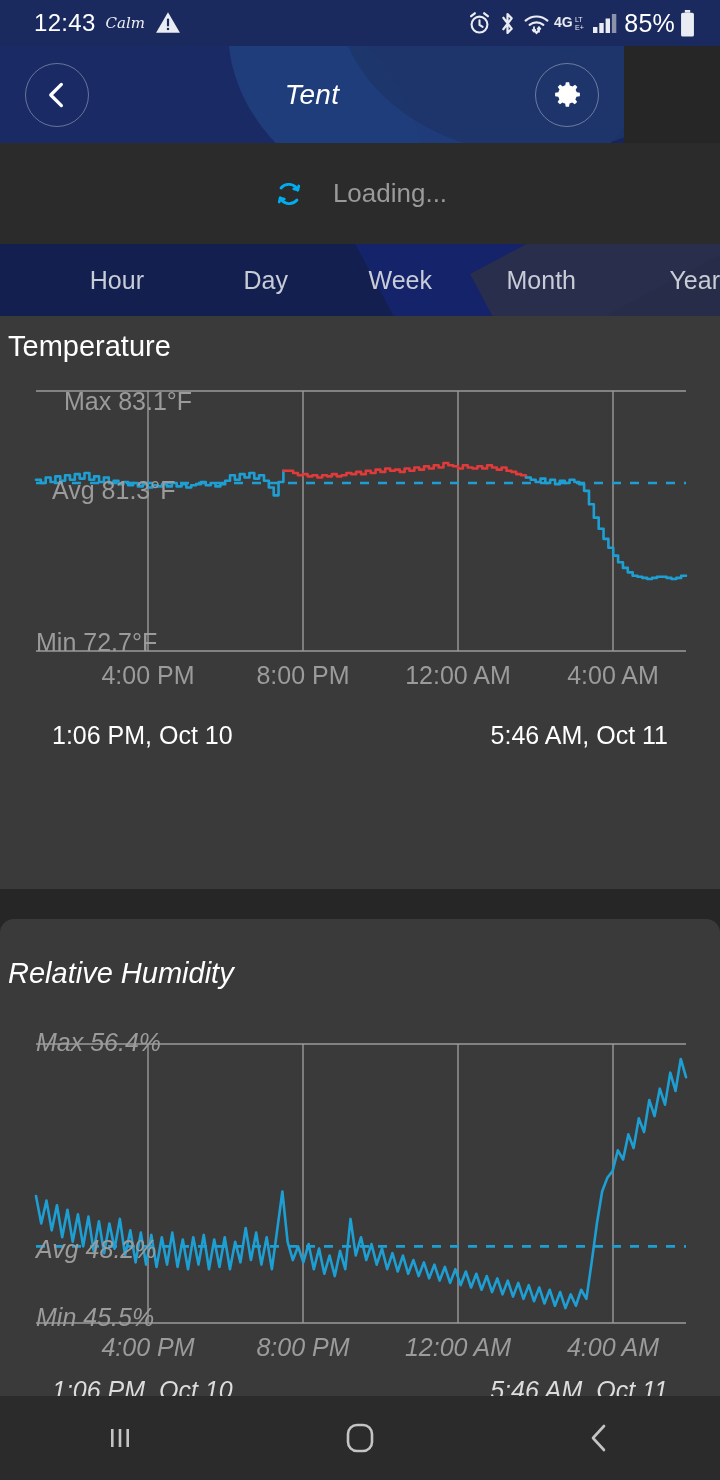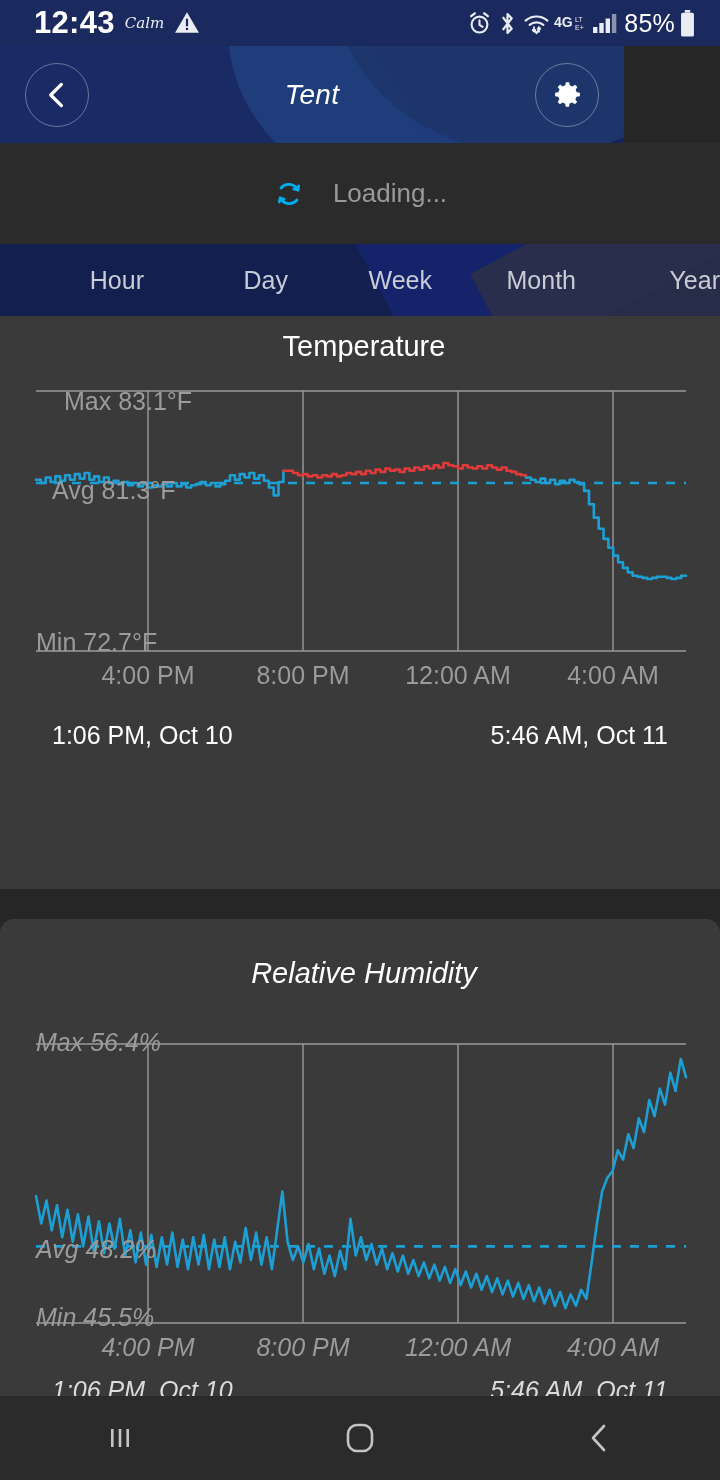--- a/index.html
+++ b/index.html
@@ -14,21 +14,21 @@
   
   .statusbar {
     position: absolute; top: 0; left: 0;
     width: 720px; height: 46px;
     background: #1b2a5e;
     display: flex; align-items: center;
     z-index: 6;
     color: #ffffff;
   }
   .sb-left { display: flex; align-items: center; gap: 10px; padding-left: 34px; }
-  .sb-clock { font-size: 31px; letter-spacing: 0.3px; font-weight: bold; }
+  .sb-clock { font-size: 24px; letter-spacing: 0.3px; }
   .sb-calm {
     font-family: "DejaVu Serif", serif;
     font-style: italic; font-size: 15px;
     opacity: .92;
   }
   .sb-right {
     margin-left: auto; padding-right: 24px;
     display: flex; align-items: center; gap: 4px;
   }
   .sb-batt { font-size: 25px; letter-spacing: .2px; }
@@ -135,21 +135,21 @@
   }
   .card {
     background: #3a3a3a;
     border-radius: 14px 14px 0 0;
     position: relative;
   }
   .card-temp { height: 573px; border-radius: 0; }
   .card-hum  { margin-top: 30px; height: 487px; font-style: italic; }
 
   .card-title {
-    text-align: center;
+    text-align: left;
     color: #ffffff;
     font-size: 29px;
     padding-top: 14px;
     margin-left: 8px;
   }
   .card-hum .card-title { padding-top: 38px; }
 
   .unit-row {
     display: flex; align-items: center;
     padding: 38px 48px 0 44px;

